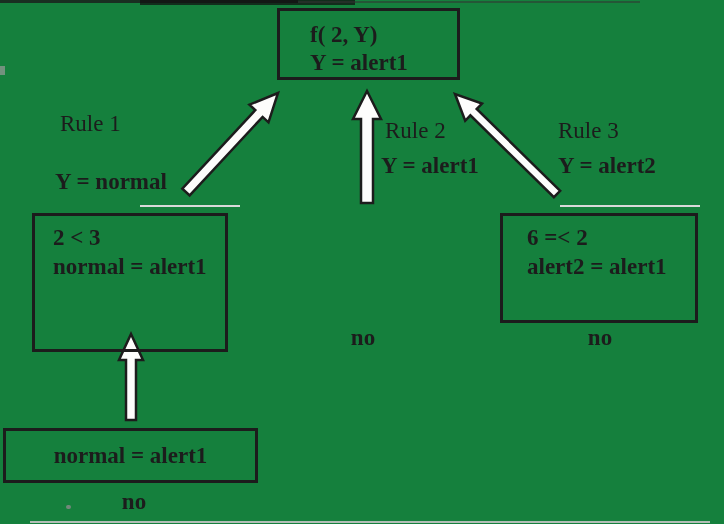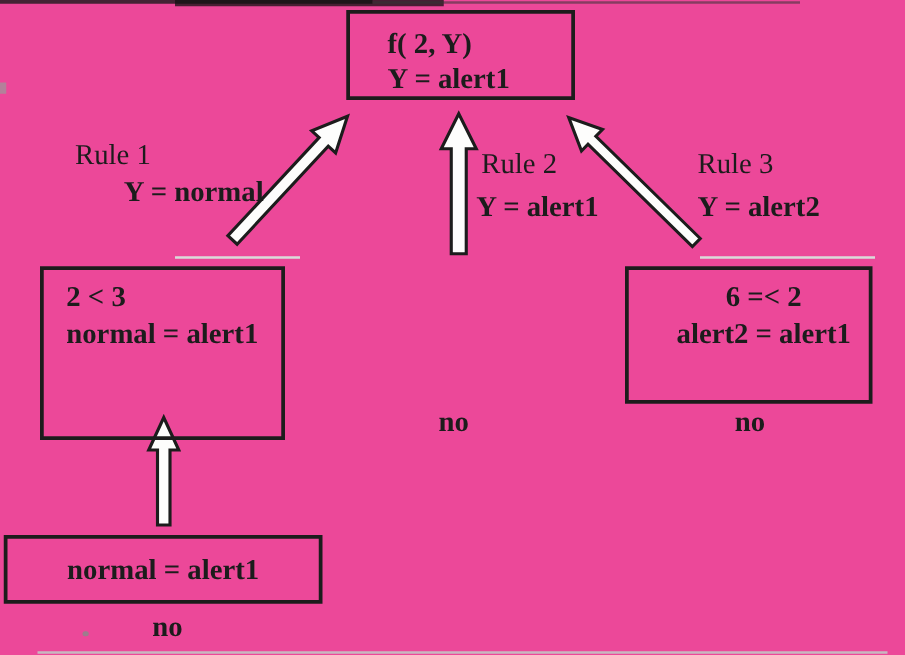--- a/index.html
+++ b/index.html
@@ -1,18 +1,18 @@
 <!DOCTYPE html>
 <html><head>
 <meta charset="utf-8">
 <style>
   html,body{margin:0;padding:0;background:#ffffff;}
   #stage{
     position:relative;width:724px;height:524px;overflow:hidden;
-    background:#ec4899;color:#1c1c1c;
+    background:#15803d;color:#1c1c1c;
     font-family:"Liberation Serif","DejaVu Serif",serif;
   }
   .box{
     position:absolute;box-sizing:border-box;
     border:3px solid #1c1c1c;background:transparent;
     font-weight:bold;font-size:23px;
   }
   .line{line-height:29px;white-space:nowrap;}
   .lbl{position:absolute;font-size:23px;line-height:28px;white-space:nowrap;}
   .bold{font-weight:bold;}
@@ -41,35 +41,35 @@
     <polygon points="560.2,190.8 476.7,109 482,103.6 455,94 465.2,120.8 470.4,115.4 553.9,197.2"></polygon>
     <polygon points="136,420 136,360 143,360 131,334 119,360 126,360 126,420"></polygon>
   </svg>
 
   <div class="box" style="left:277px;top:8px;width:183px;height:72px;padding:10px 0 0 30px;">
     <div class="line" style="line-height:28px;">f( 2, Y)</div>
     <div class="line" style="line-height:28px;">Y = alert1</div>
   </div>
 
   <div class="lbl" style="left:60px;top:110px;">Rule 1</div>
-  <div class="lbl bold" style="left:55px;top:140px;margin-left:44px;">Y = normal</div>
+  <div class="lbl bold" style="left:55px;top:168px;">Y = normal</div>
 
   <div class="lbl" style="left:385px;top:117px;">Rule 2</div>
   <div class="lbl bold" style="left:381px;top:152px;">Y = alert1</div>
 
   <div class="lbl" style="left:558px;top:117px;text-align:center;">Rule 3</div>
   <div class="lbl bold" style="left:558px;top:152px;">Y = alert2</div>
 
   <div class="box" style="left:32px;top:213px;width:196px;height:139px;padding:7px 0 0 18px;">
     <div class="line">2 &lt; 3</div>
     <div class="line">normal = alert1</div>
   </div>
 
 
-  <div class="box" style="left:500px;top:213px;width:198px;height:110px;padding:7px 0 0 24px;text-align:center;">
+  <div class="box" style="left:500px;top:213px;width:198px;height:110px;padding:7px 0 0 24px;">
     <div class="line">6 =&lt; 2</div>
     <div class="line">alert2 = alert1</div>
   </div>
 
   <div class="no-lbl" style="left:363px;top:324px;">no</div>
   <div class="no-lbl" style="left:600px;top:324px;">no</div>
 
   <div class="box" style="left:3px;top:428px;width:255px;height:55px;padding:11px 0 0 0;text-align:center;">
     <div class="line" style="line-height:28px;">normal = alert1</div>
   </div>

